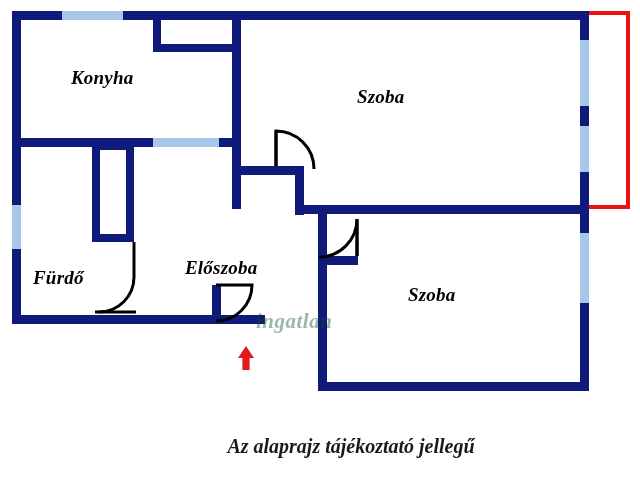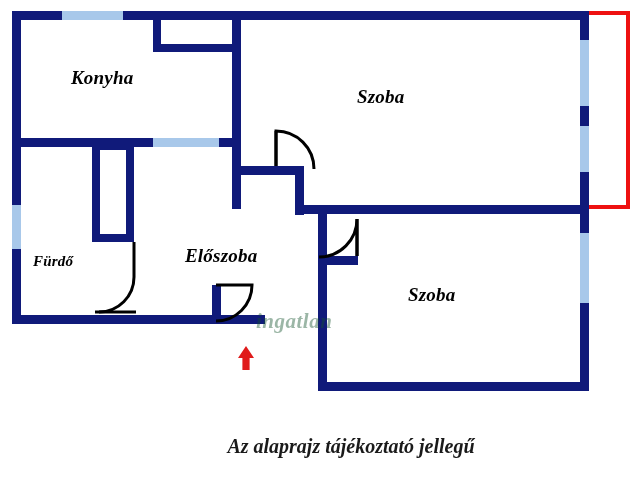--- a/index.html
+++ b/index.html
@@ -32,22 +32,22 @@
     font-family: "Liberation Serif", "DejaVu Serif", serif;
     font-style: italic;
     font-weight: bold;
     color: #000000;
     white-space: nowrap;
     line-height: 1;
     letter-spacing: 0.2px;
   }
   #label-konyha   { left: 71px;  top: 68px;  font-size: 19px; }
   #label-szoba-1  { left: 357px; top: 87px;  font-size: 19px; }
-  #label-eloszoba { left: 185px; top: 246px; font-size: 19px; }
-  #label-furdo    { left: 33px;  top: 254px; font-size: 15px; }
+  #label-eloszoba { left: 185px; top: 258px; font-size: 19px; }
+  #label-furdo    { left: 33px;  top: 268px; font-size: 19px; }
   #label-szoba-2  { left: 408px; top: 285px; font-size: 19px; }
   #caption {
     position: absolute;
     left: 12px;
     top: 435px;
     width: 640px;
     text-align: center;
     font-family: "Liberation Serif", "DejaVu Serif", serif;
     font-style: italic;
     font-weight: bold;

